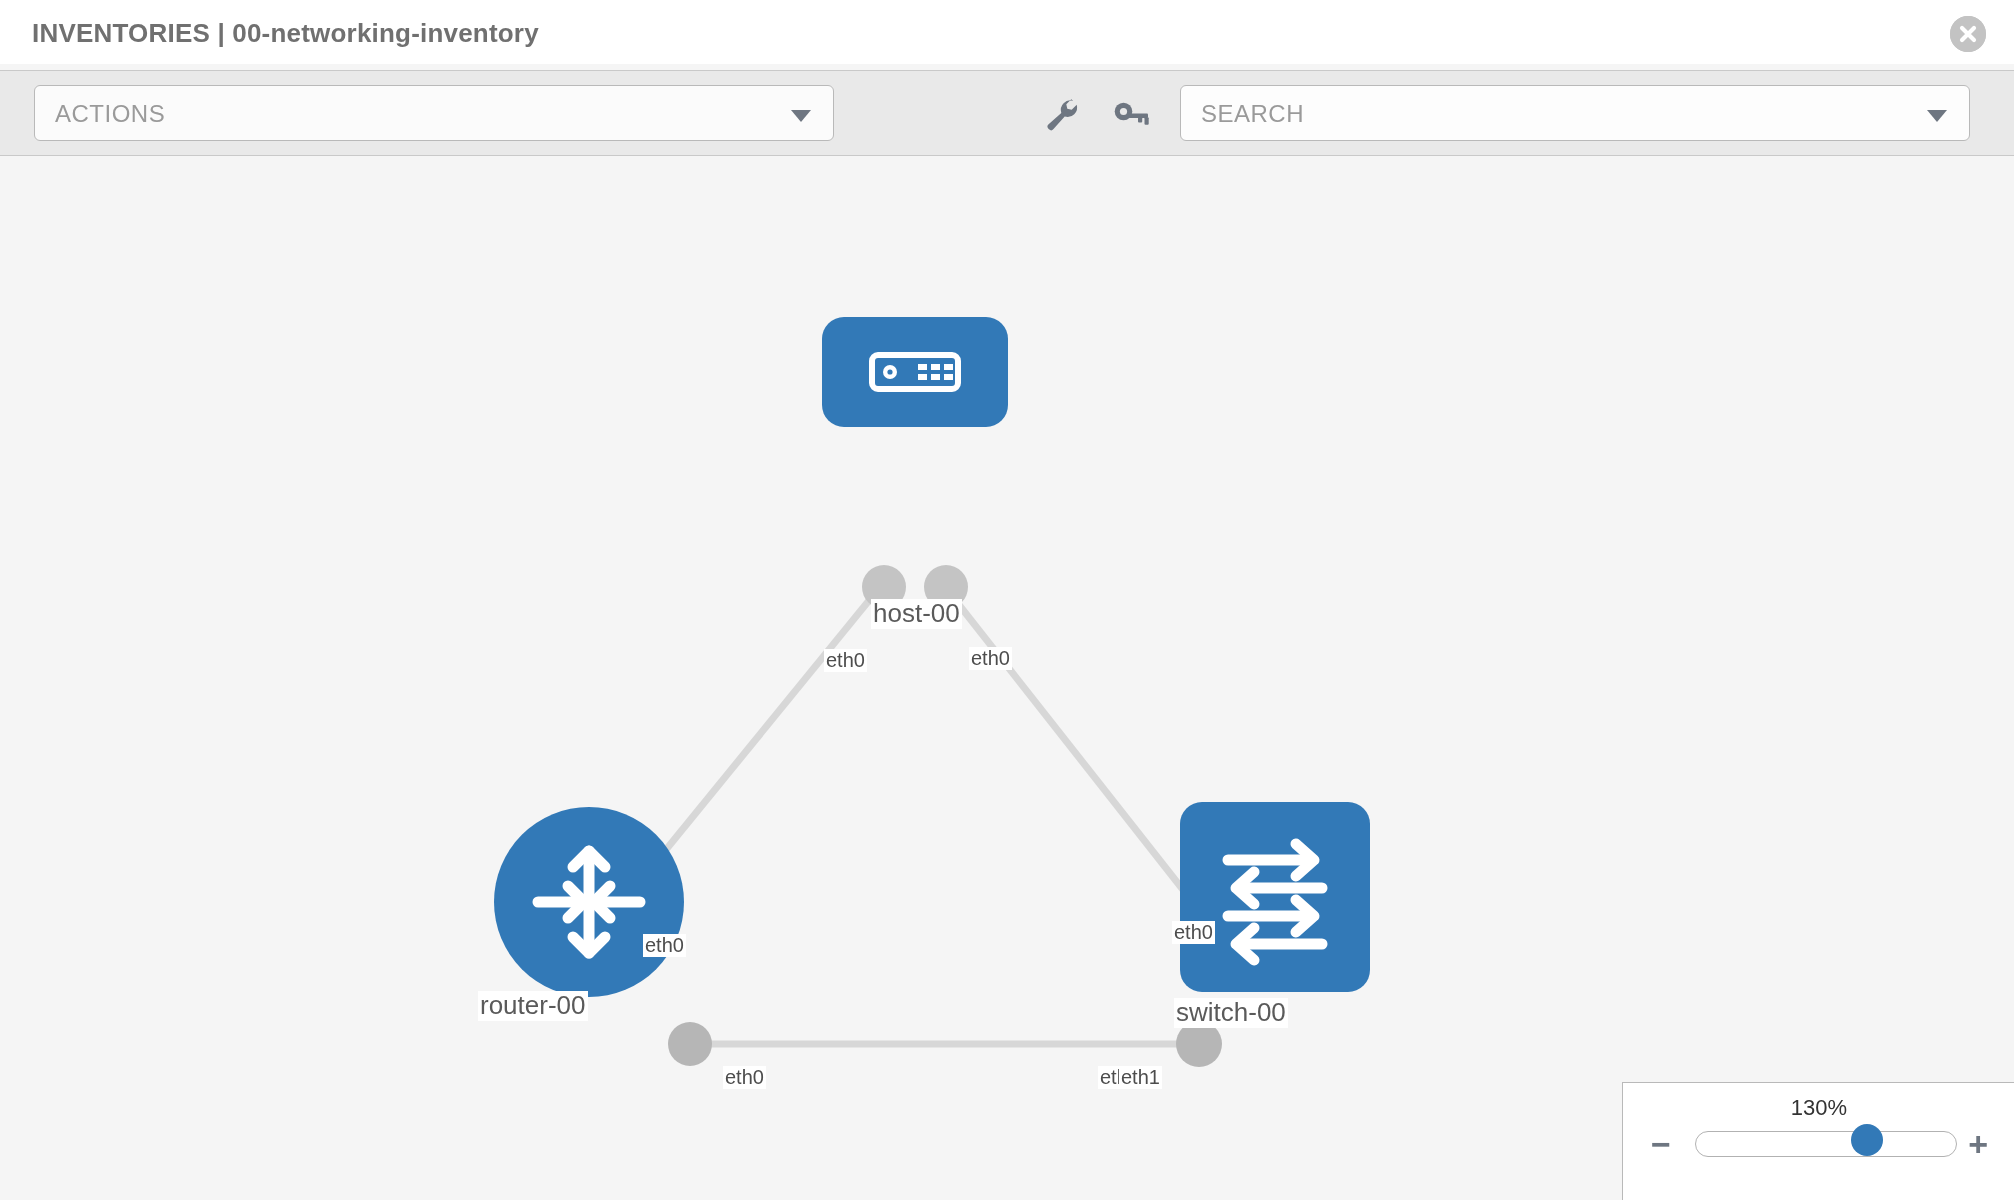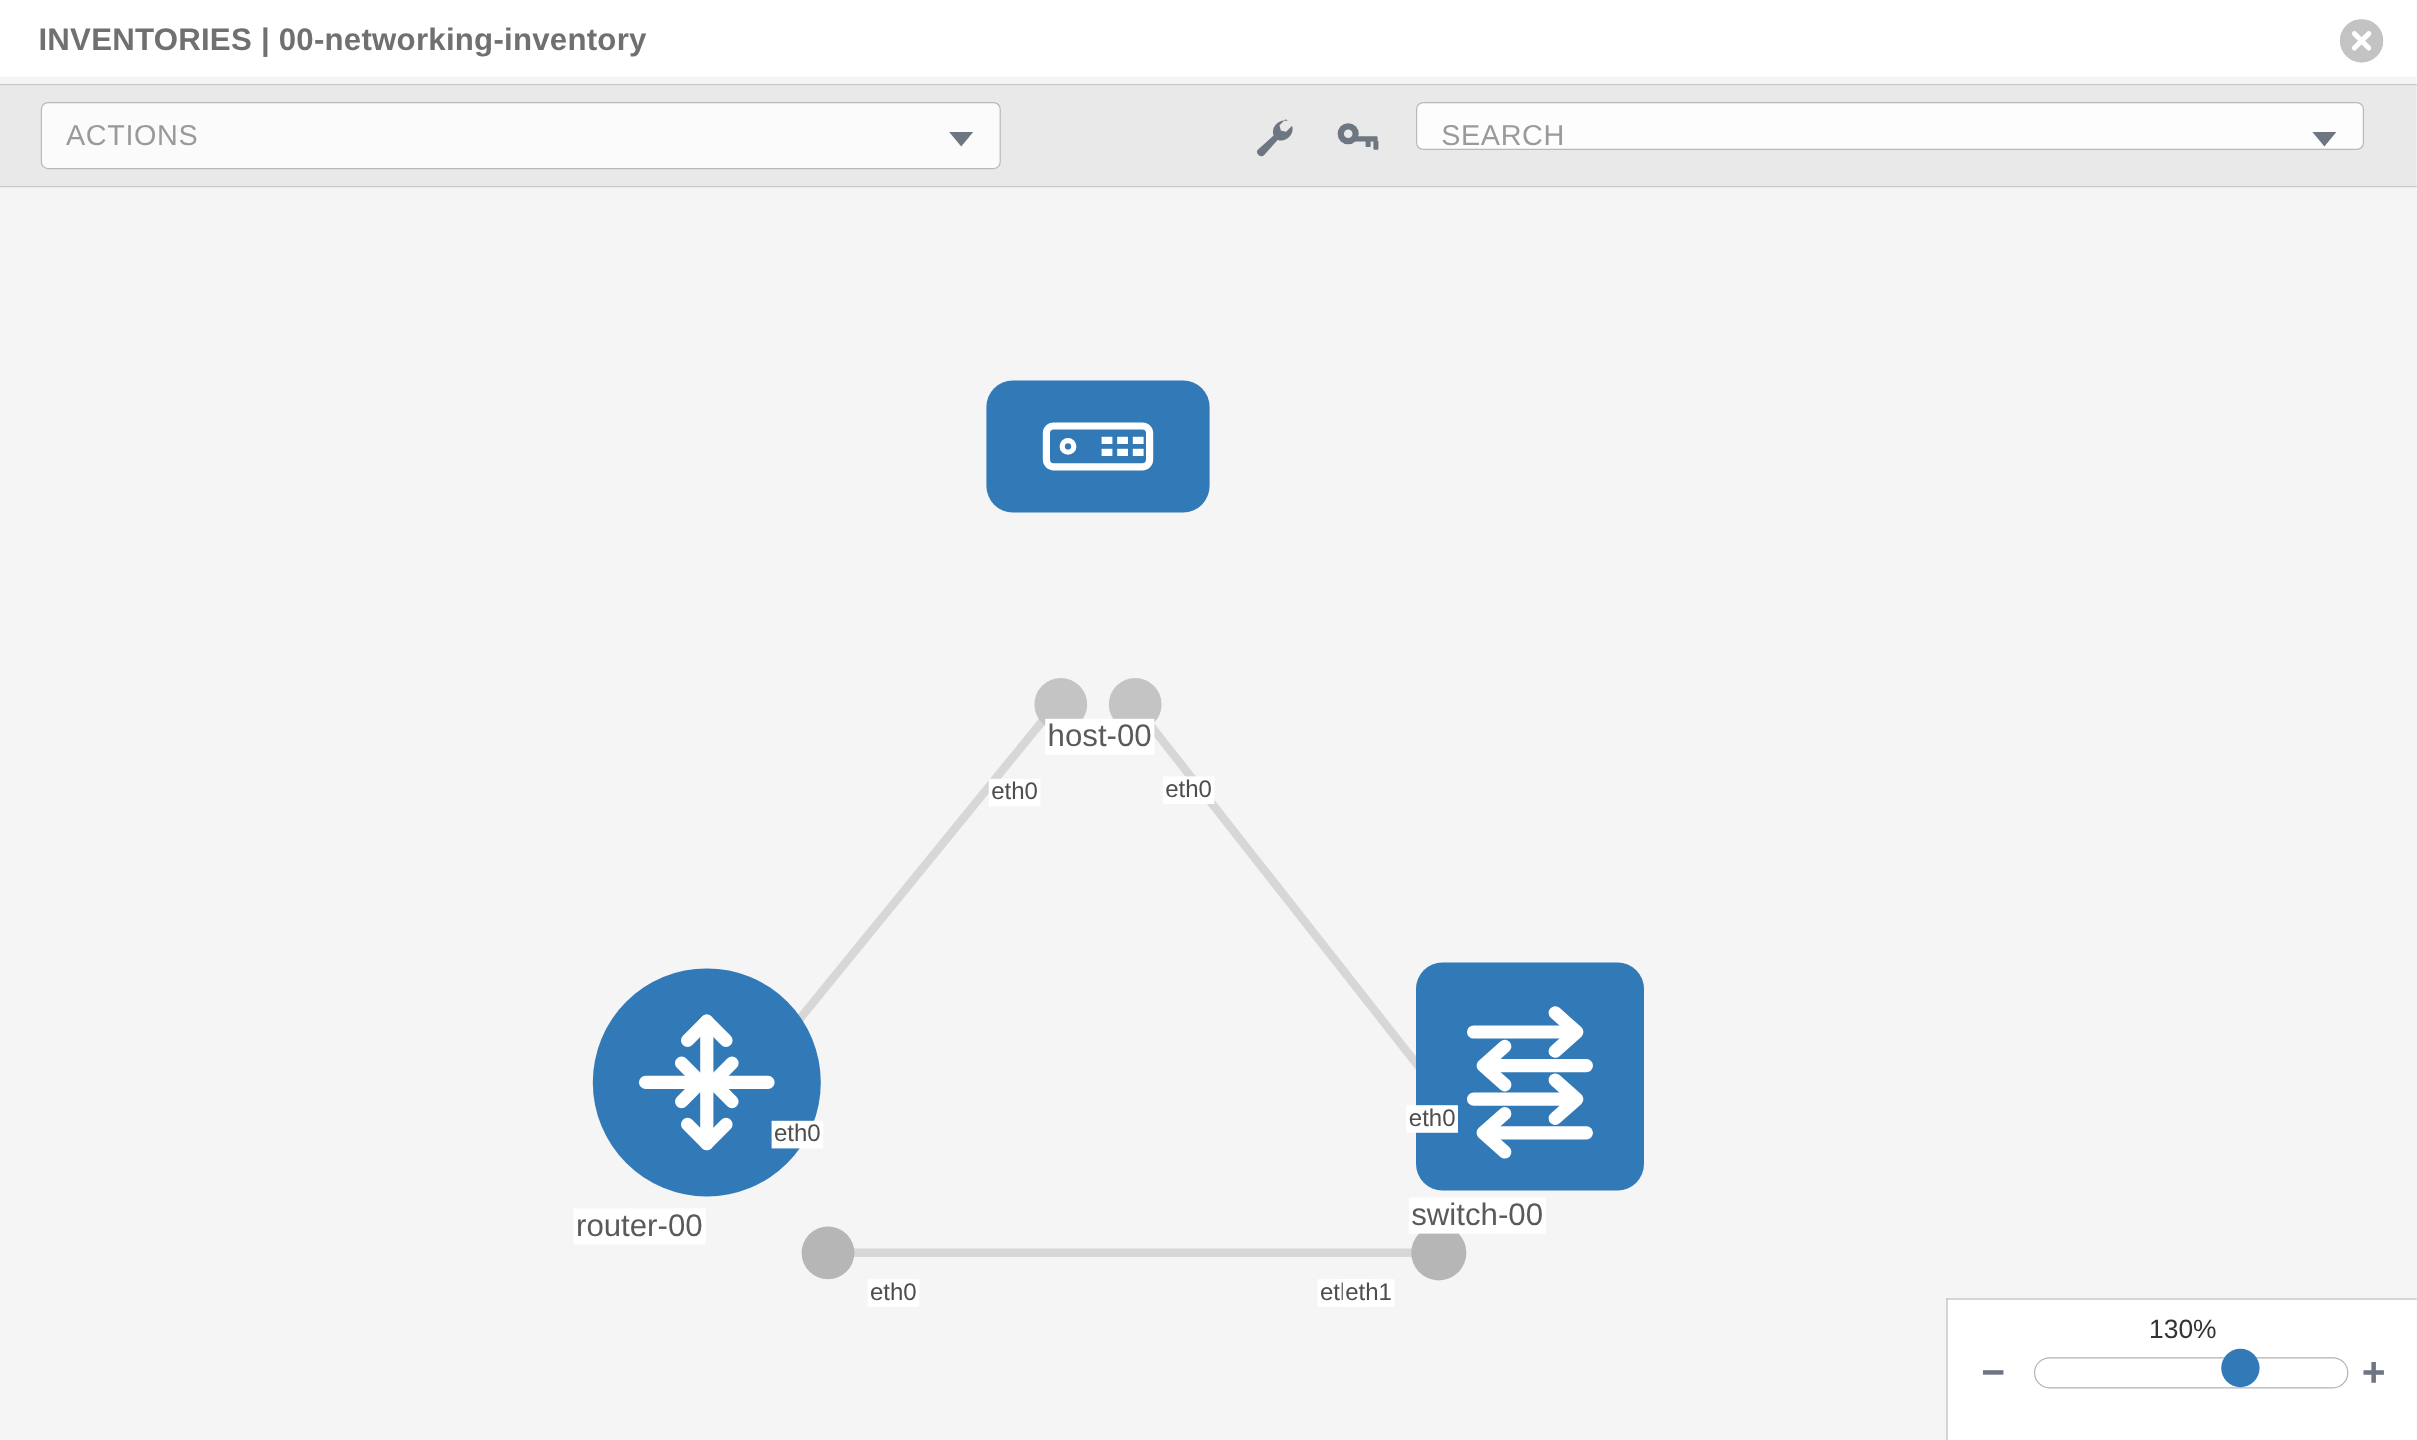--- a/index.html
+++ b/index.html
@@ -103,21 +103,21 @@
     cursor: pointer;
   }
   .tool-icon.wrench { left: 1043px; }
   .tool-icon.key    { left: 1110px; }
 
   .search-box {
     position: absolute;
     left: 1180px;
     top: 14px;
     width: 790px;
-    height: 40px;
+    height: 56px;
     background: #fdfdfd;
     border: 1px solid #b9b9b9;
     border-radius: 6px;
     box-sizing: border-box;
     cursor: text;
   }
   .search-label {
     position: absolute;
     left: 20px;
     top: 14px;
@@ -325,21 +325,21 @@
             <polyline points="79,130 95,146 111,130"></polyline>
 
             <line x1="146" y1="95" x2="100" y2="95"></line>
             <polyline points="116,79 100,95 116,111"></polyline>
 
             <line x1="44" y1="95" x2="90" y2="95"></line>
             <polyline points="74,79 90,95 74,111"></polyline>
           </g>
         </svg>
       </div>
-      <div class="node-label" style="left:-16px; top:200px;text-align:center;">router-00</div>
+      <div class="node-label" style="left:-16px; top:184px;text-align:center;">router-00</div>
     </div>
 
     <div class="node" style="left:1180px; top:645px; width:190px; height:190px;">
       <div class="node-shape square" style="left:0; top:0; width:190px; height:190px;">
         <svg width="190" height="190" viewBox="0 0 190 190" aria-hidden="true">
           <g stroke="#ffffff" stroke-width="11" stroke-linecap="round" stroke-linejoin="round" fill="none">
 
             <line x1="48" y1="58" x2="132" y2="58"></line>
             <polyline points="116,42 134,58 116,74"></polyline>
 

